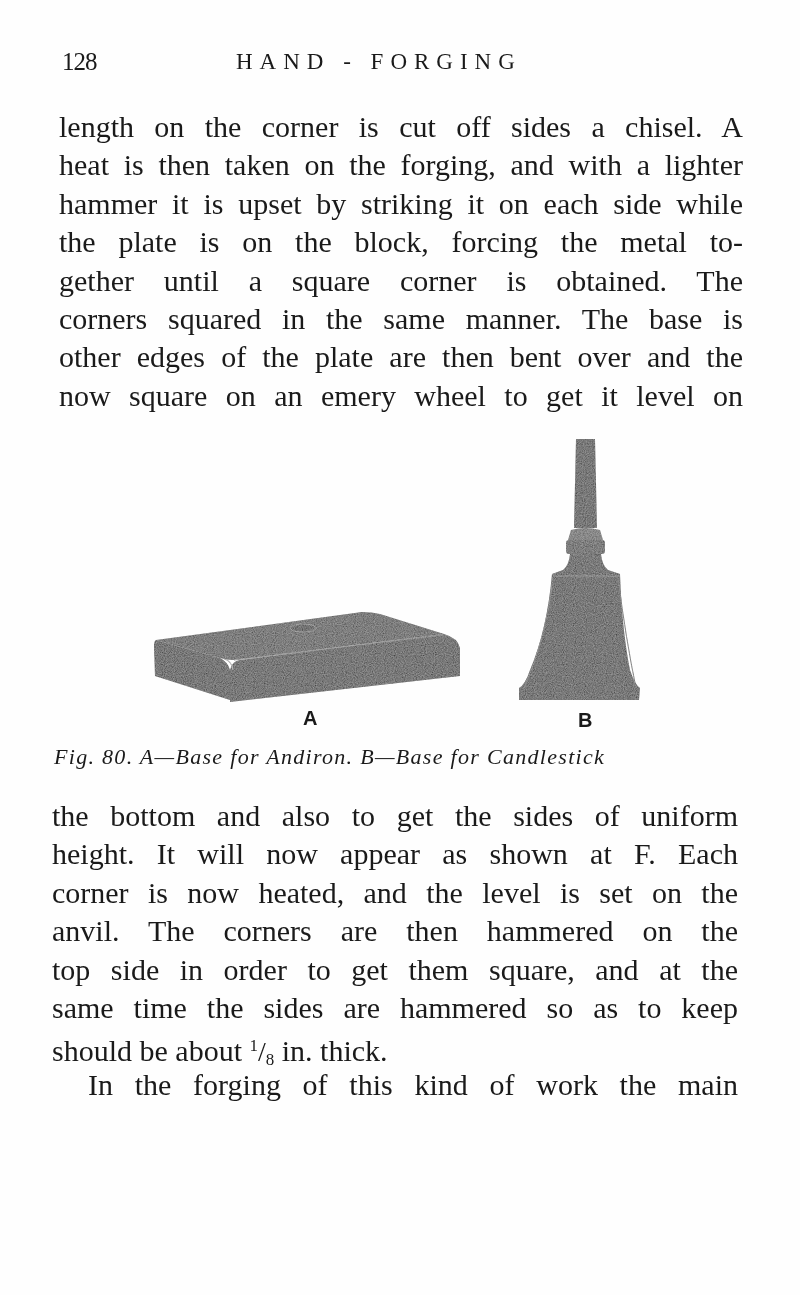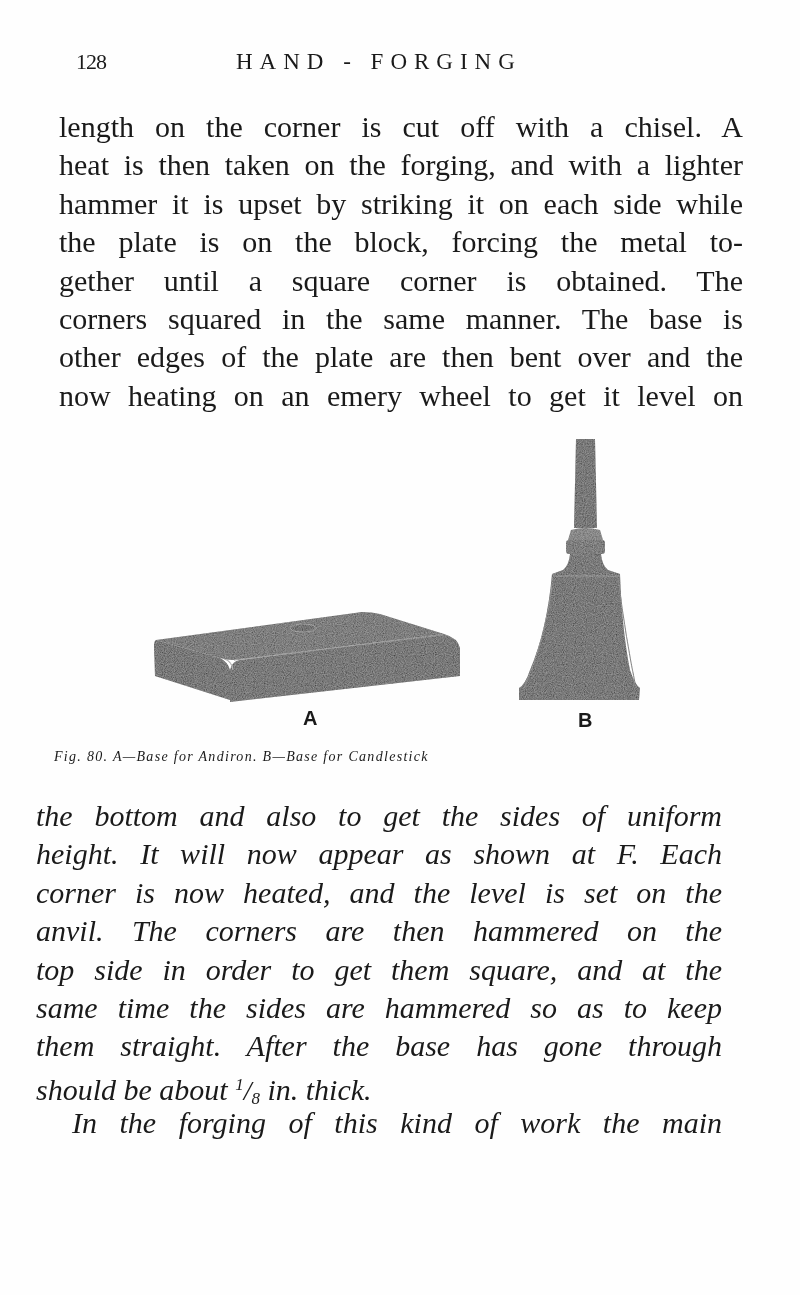--- a/index.html
+++ b/index.html
@@ -16,23 +16,23 @@
     }
     .page-header {
       position: absolute;
       top: 42px;
       left: 58px;
       width: 700px;
       height: 40px;
     }
     .page-number {
       position: absolute;
-      left: 18px;
+      left: 4px;
       top: 0;
-      font-size: 22px;
+      font-size: 25px;
       letter-spacing: -1px;
       line-height: 40px;
     }
     .running-title {
       position: absolute;
       left: 178px;
       top: 0;
       font-size: 23px;
       letter-spacing: 7px;
       line-height: 40px;
@@ -55,23 +55,22 @@
     .line.indent {
       padding-left: 36px;
     }
     .block-top {
       top: 108px;
       left: 59px;
       width: 684px;
     }
     .block-bottom {
       top: 797px;
-      left: 36px;
+      left: 52px;
       width: 686px;
-      font-style: italic;
     }
     .figure {
       position: absolute;
       top: 430px;
       left: 140px;
       width: 520px;
       height: 300px;
     }
     .figure-label {
       position: absolute;
@@ -81,21 +80,21 @@
       line-height: 20px;
     }
     .label-a { left: 163px; top: 278px; }
     .label-b { left: 438px; top: 280px; }
     .caption {
       position: absolute;
       top: 740px;
       left: 54px;
       width: 686px;
       font-style: italic;
-      font-size: 14px;
+      font-size: 22px;
       letter-spacing: 1.3px;
       line-height: 34px;
       white-space: nowrap;
     }
     .fraction {
       font-size: 30px;
     }
     .fraction sup { font-size: 17px; vertical-align: 10px; }
     .fraction sub { font-size: 17px; vertical-align: -4px; }
     .fraction .slash { font-size: 28px; }
@@ -103,28 +102,28 @@
   </style>
 </head>
 <body>
 
 <div class="page-header">
   <span class="page-number">128</span>
   <span class="running-title">HAND - FORGING</span>
 </div>
 
 <div class="text-block block-top">
-  <span class="line">length on the corner is cut off with a chisel.  A</span>
+  <span class="line">length on the corner is cut off sides a chisel.  A</span>
   <span class="line">heat is then taken on the forging, and with a lighter</span>
   <span class="line">hammer it is upset by striking it on each side while</span>
   <span class="line">the plate is on the block, forcing the metal to-</span>
   <span class="line">gether until a square corner is obtained.  The</span>
   <span class="line">corners squared in the same manner.  The base is</span>
   <span class="line">other edges of the plate are then bent over and the</span>
-  <span class="line">now heating on an emery wheel to get it level on</span>
+  <span class="line">now square on an emery wheel to get it level on</span>
 </div>
 
 <div class="figure">
   <svg width="520" height="300" viewBox="0 0 520 300">
     <defs>
       <filter id="grain" x="0" y="0" width="100%" height="100%">
         <feTurbulence type="fractalNoise" baseFrequency="0.9" numOctaves="2" result="noise"></feTurbulence>
         <feColorMatrix type="matrix" values="0 0 0 0 1  0 0 0 0 1  0 0 0 0 1  0 0 0 0.35 0" in="noise" result="speck"></feColorMatrix>
         <feComposite in="speck" in2="SourceGraphic" operator="in" result="specks"></feComposite>
         <feMerge>
@@ -168,16 +167,15 @@
 
 <div class="caption">Fig. 80.  A—Base for Andiron.  B—Base for Candlestick</div>
 
 <div class="text-block block-bottom">
   <span class="line">the bottom and also to get the sides of uniform</span>
   <span class="line">height.  It will now appear as shown at F.  Each</span>
   <span class="line">corner is now heated, and the level is set on the</span>
   <span class="line">anvil.  The corners are then hammered on the</span>
   <span class="line">top side in order to get them square, and at the</span>
   <span class="line">same time the sides are hammered so as to keep</span>
-  <span class="line">them straight.  After the base has gone through</span>
   <span class="line last"><span>should be about </span><span class="fraction"><sup>1</sup><span class="slash">/</span><sub>8</sub></span><span> in. thick.</span></span>
   <span class="line indent">In the forging of this kind of work the main</span>
 </div>
 
 </body></html>

